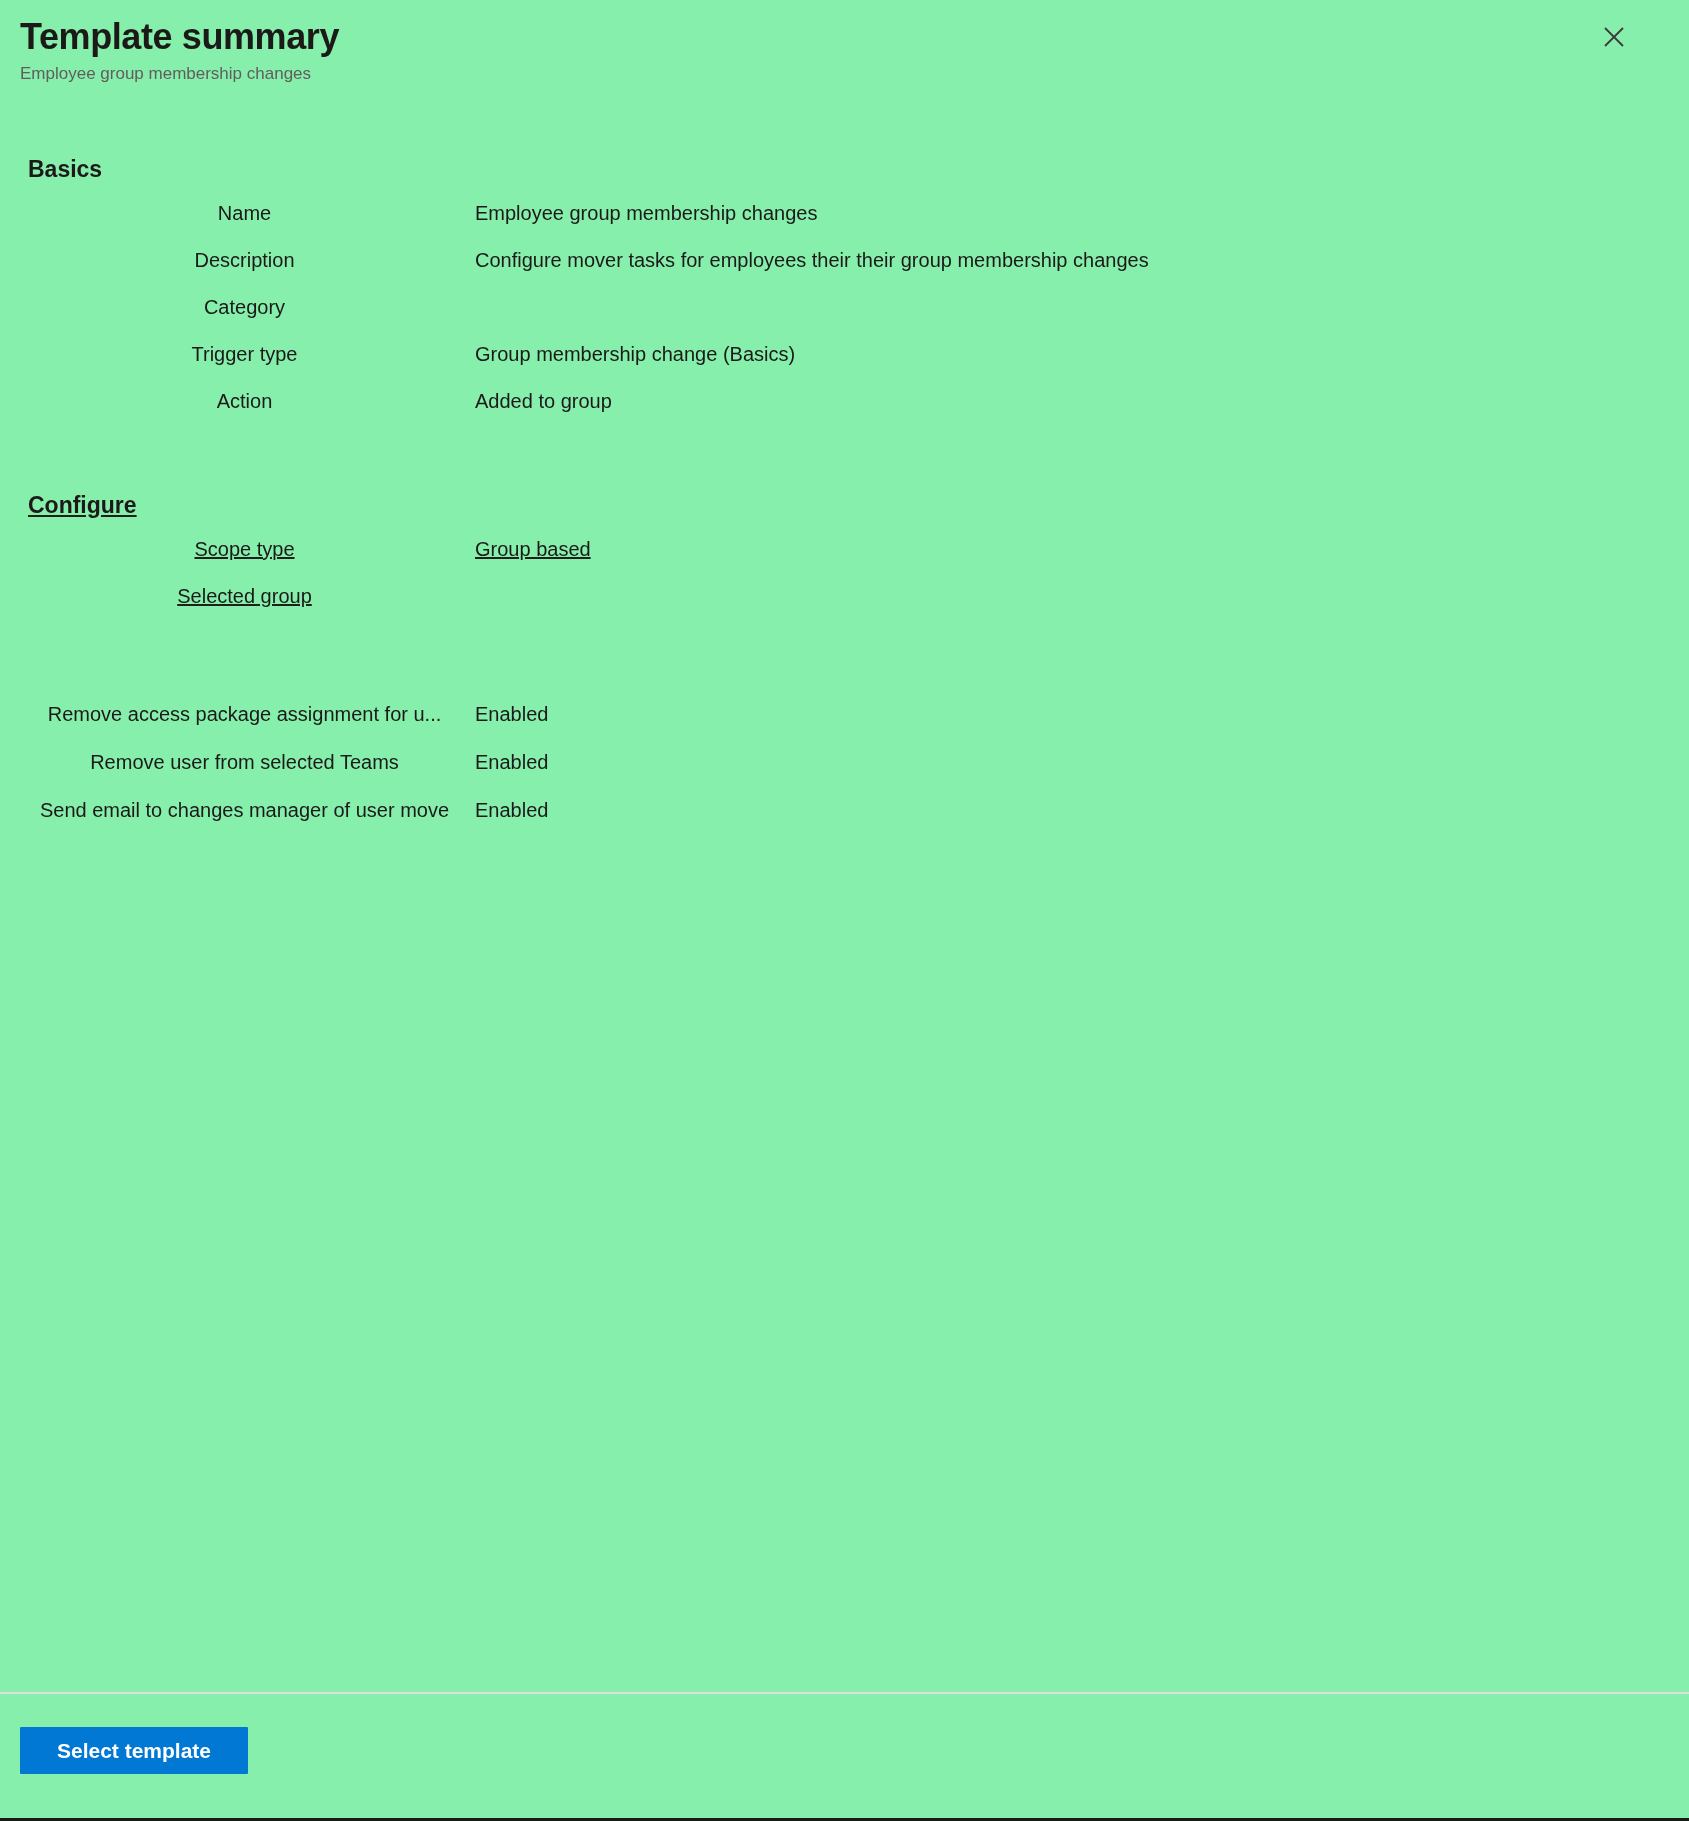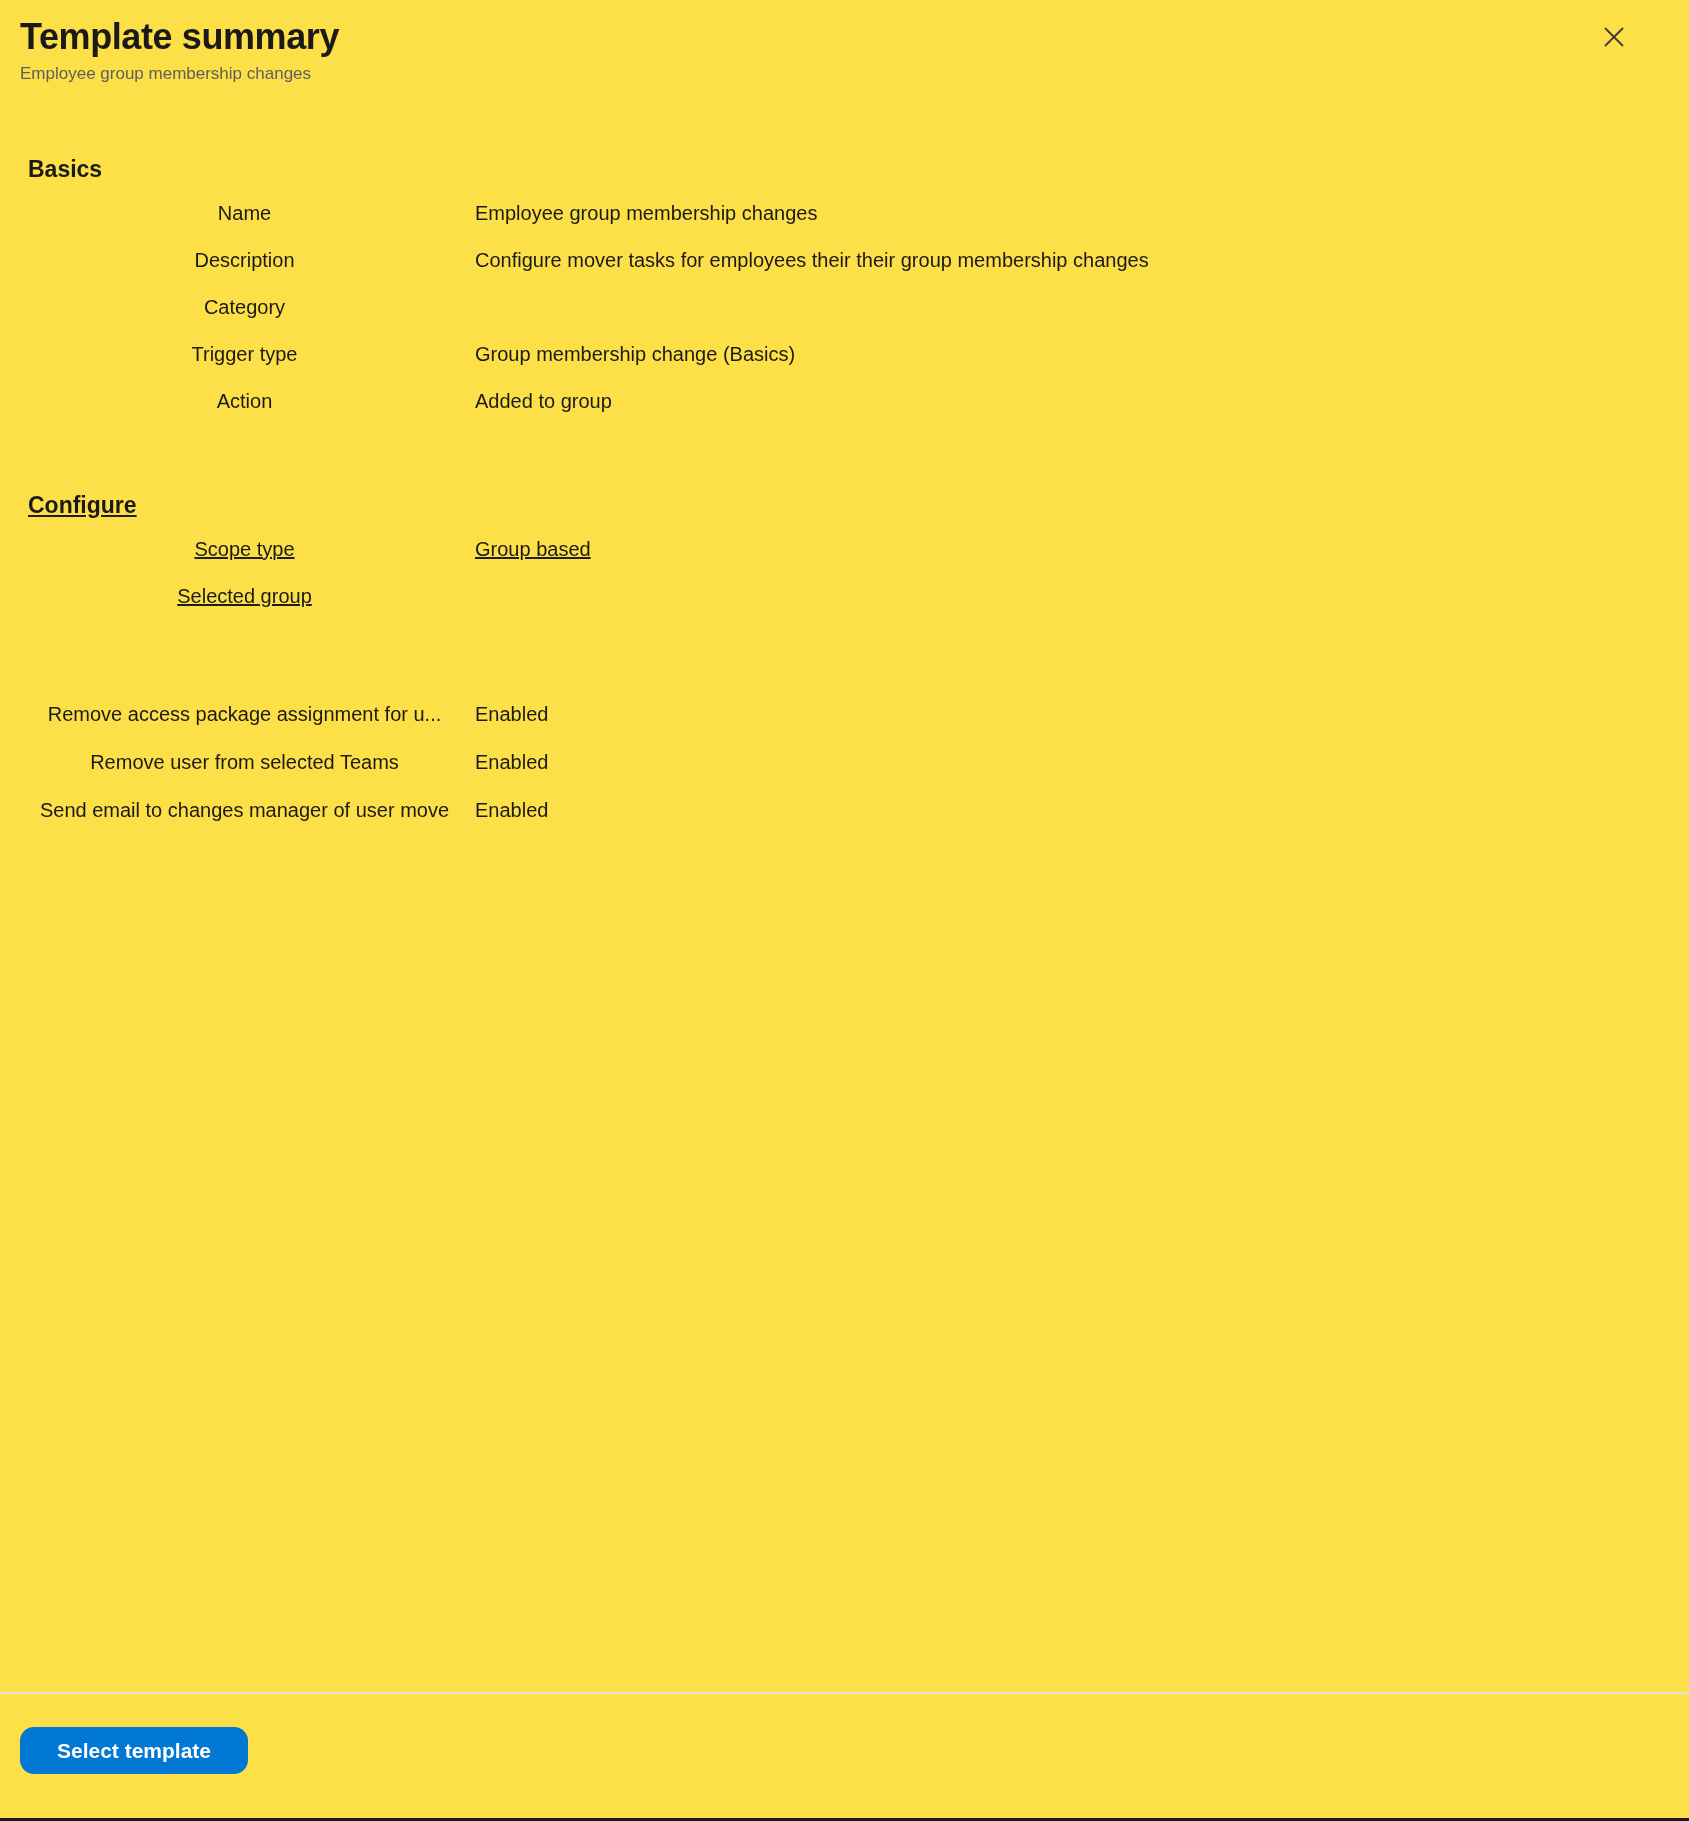--- a/index.html
+++ b/index.html
@@ -18,21 +18,21 @@
 
   .panel {
     position: absolute;
     top: 0; left: 0;
     width: 1689px;
     height: 1821px;
     display: flex;
     flex-direction: column;
     border-bottom: 3px solid #1b1a19;
     box-sizing: border-box;
-    background: #fde047;
+    background: #86efac;
   }
 
   
   .header {
     position: relative;
     padding: 14px 20px 0 20px;
     flex: 0 0 auto;
   }
   .page-title {
     font-size: 36px;
@@ -129,21 +129,21 @@
     box-sizing: border-box;
   }
   .primary-button {
     display: inline-flex;
     align-items: center;
     justify-content: center;
     min-width: 228px;
     height: 47px;
     padding: 0 20px;
     border: none;
-    border-radius: 14px;
+    border-radius: 1px;
     background: #0078d4;
     color: #ffffff;
     font-family: "Liberation Sans", sans-serif;
     font-size: 21px;
     font-weight: 700;
     cursor: pointer;
     box-sizing: border-box;
   }
 </style>
 </head>

